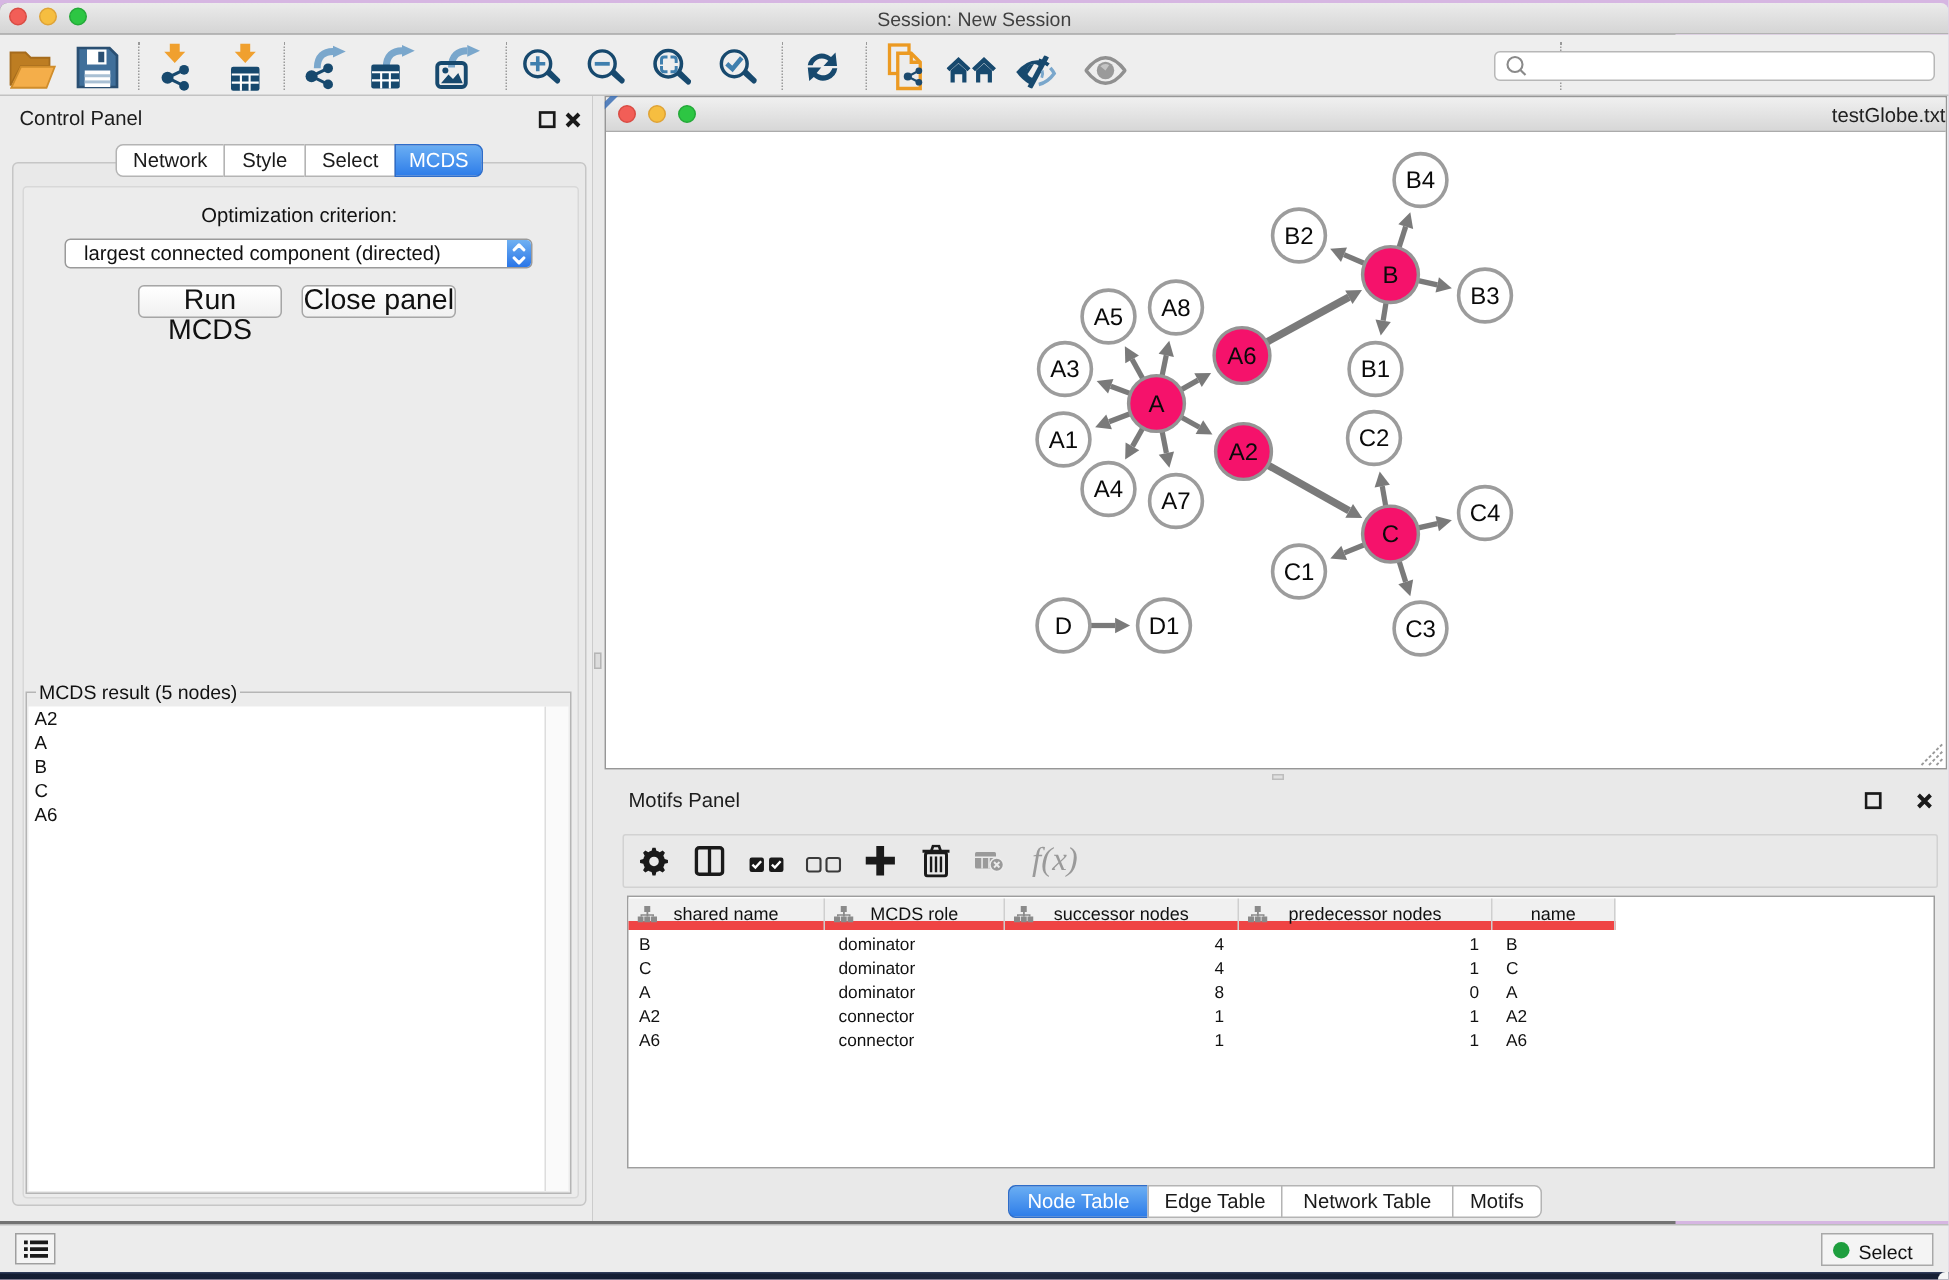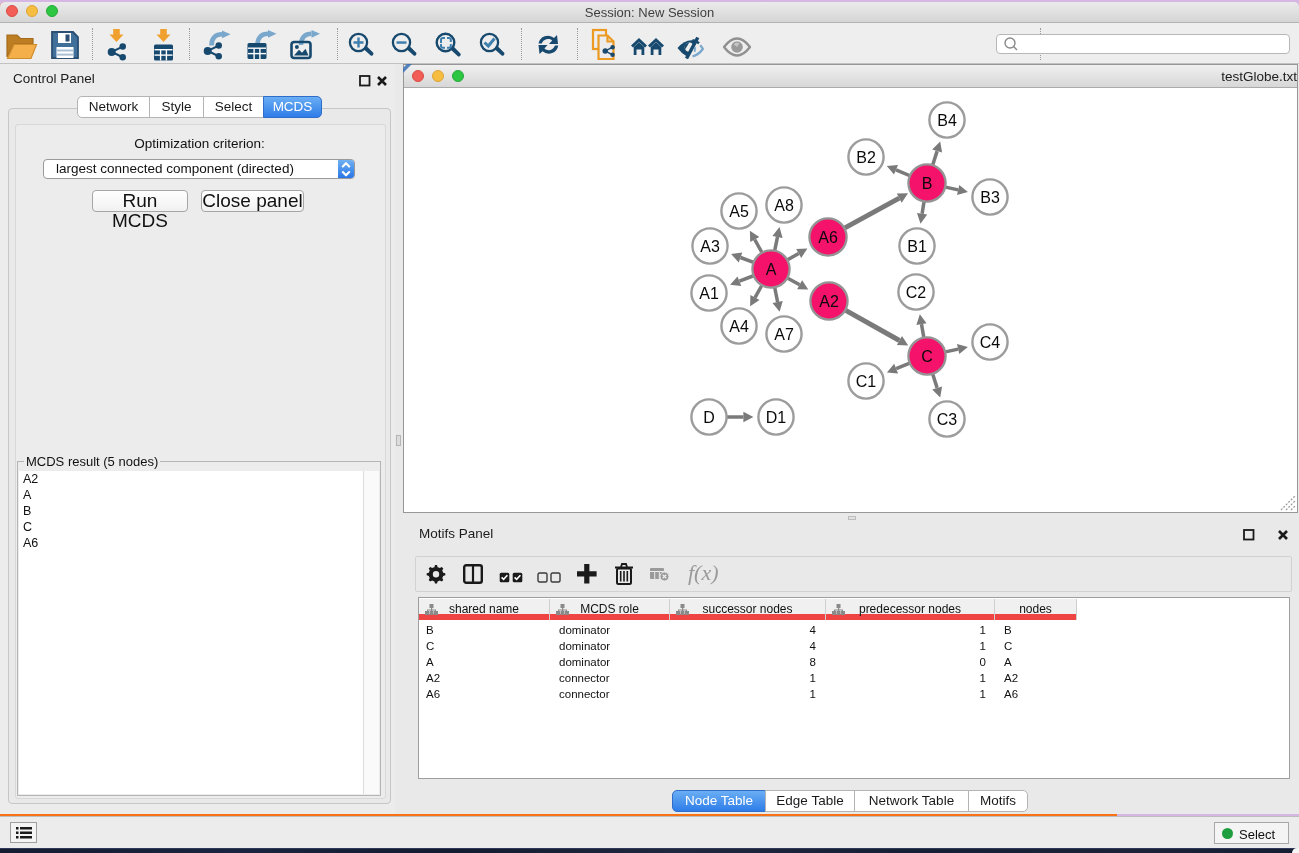--- a/index.html
+++ b/index.html
@@ -1,21 +1,21 @@
 <!DOCTYPE html>
 <html><head>
 <meta charset="utf-8">
 <style>
 * { margin:0; padding:0; box-sizing:border-box; }
 html,body { width:1299px; height:853px; overflow:hidden; font-family:"Liberation Sans", sans-serif; -webkit-font-smoothing:antialiased; }
 body { background:#d6b6e2; }
 #deskbottom { position:absolute; left:0; top:848px; width:1299px; height:5px;
   background:linear-gradient(90deg,#131c31 0%,#1a2440 18%,#121b30 35%,#20283f 52%,#151f36 70%,#1c2338 88%,#141d32 100%); }
 #deskbottom:before { content:""; position:absolute; left:0; top:0; width:100%; height:1px; background:#2e3a58; }
-#app { position:absolute; left:0; top:2px; width:1117px; height:846px; background:#f97316; border-radius:5px 5px 0 0; }
+#app { position:absolute; left:0; top:2px; width:1117px; height:846px; background:#737373; border-radius:5px 5px 0 0; }
 
 #titlebar { position:absolute; left:0; top:0; width:1299px; height:21px; border-radius:5px 5px 0 0;
   background:linear-gradient(#ebebeb,#d5d5d5); border-bottom:1px solid #b3b3b3; }
 .tl { position:absolute; top:3px; width:12px; height:12px; border-radius:50%; }
 #titlebar .t1 { left:6px;  background:#f25e57; border:1px solid #d94c44; }
 #titlebar .t2 { left:26px; background:#f6be40; border:1px solid #dfa336; }
 #titlebar .t3 { left:46px; background:#2dc643; border:1px solid #24a939; }
 #titletext { position:absolute; top:3px; left:0; width:100%; text-align:center; font-size:13px; color:#404040; }
 
 #toolbar { position:absolute; left:0; top:21px; width:1299px; height:41px; background:#eeeeee; border-bottom:1px solid #c2c2c2; }
@@ -480,21 +480,21 @@
 <div class="hcell" style="left:407px;width:169px;"><svg width="13" height="11" viewBox="0 0 13 11" style="position:absolute;left:6px;top:5px;">
                 <g fill="#8a8a8a">
                   <rect x="4.5" y="0" width="4" height="4"></rect>
                   <rect x="0" y="7" width="4" height="4"></rect>
                   <rect x="4.5" y="7" width="4" height="4"></rect>
                   <rect x="9" y="7" width="4" height="4"></rect>
                   <rect x="6" y="4" width="1.2" height="3"></rect>
                   <path d="M2 7 L2 5.5 L11 5.5 L11 7 L10 7 L10 6.5 L3 6.5 L3 7 Z"></path>
                 </g>
               </svg>predecessor nodes</div>
-<div class="hcell" style="left:576px;width:82px;">nodes</div>
+<div class="hcell" style="left:576px;width:82px;">name</div>
           </div>
         <div class="trow" style="left:0;top:24px;width:660px;">
             <span class="c1">B</span>
             <span class="c2">dominator</span>
             <span class="c3">4</span>
             <span class="c4">1</span>
             <span class="c5">B</span>
           </div>
 <div class="trow" style="left:0;top:40px;width:660px;">
             <span class="c1">C</span>

